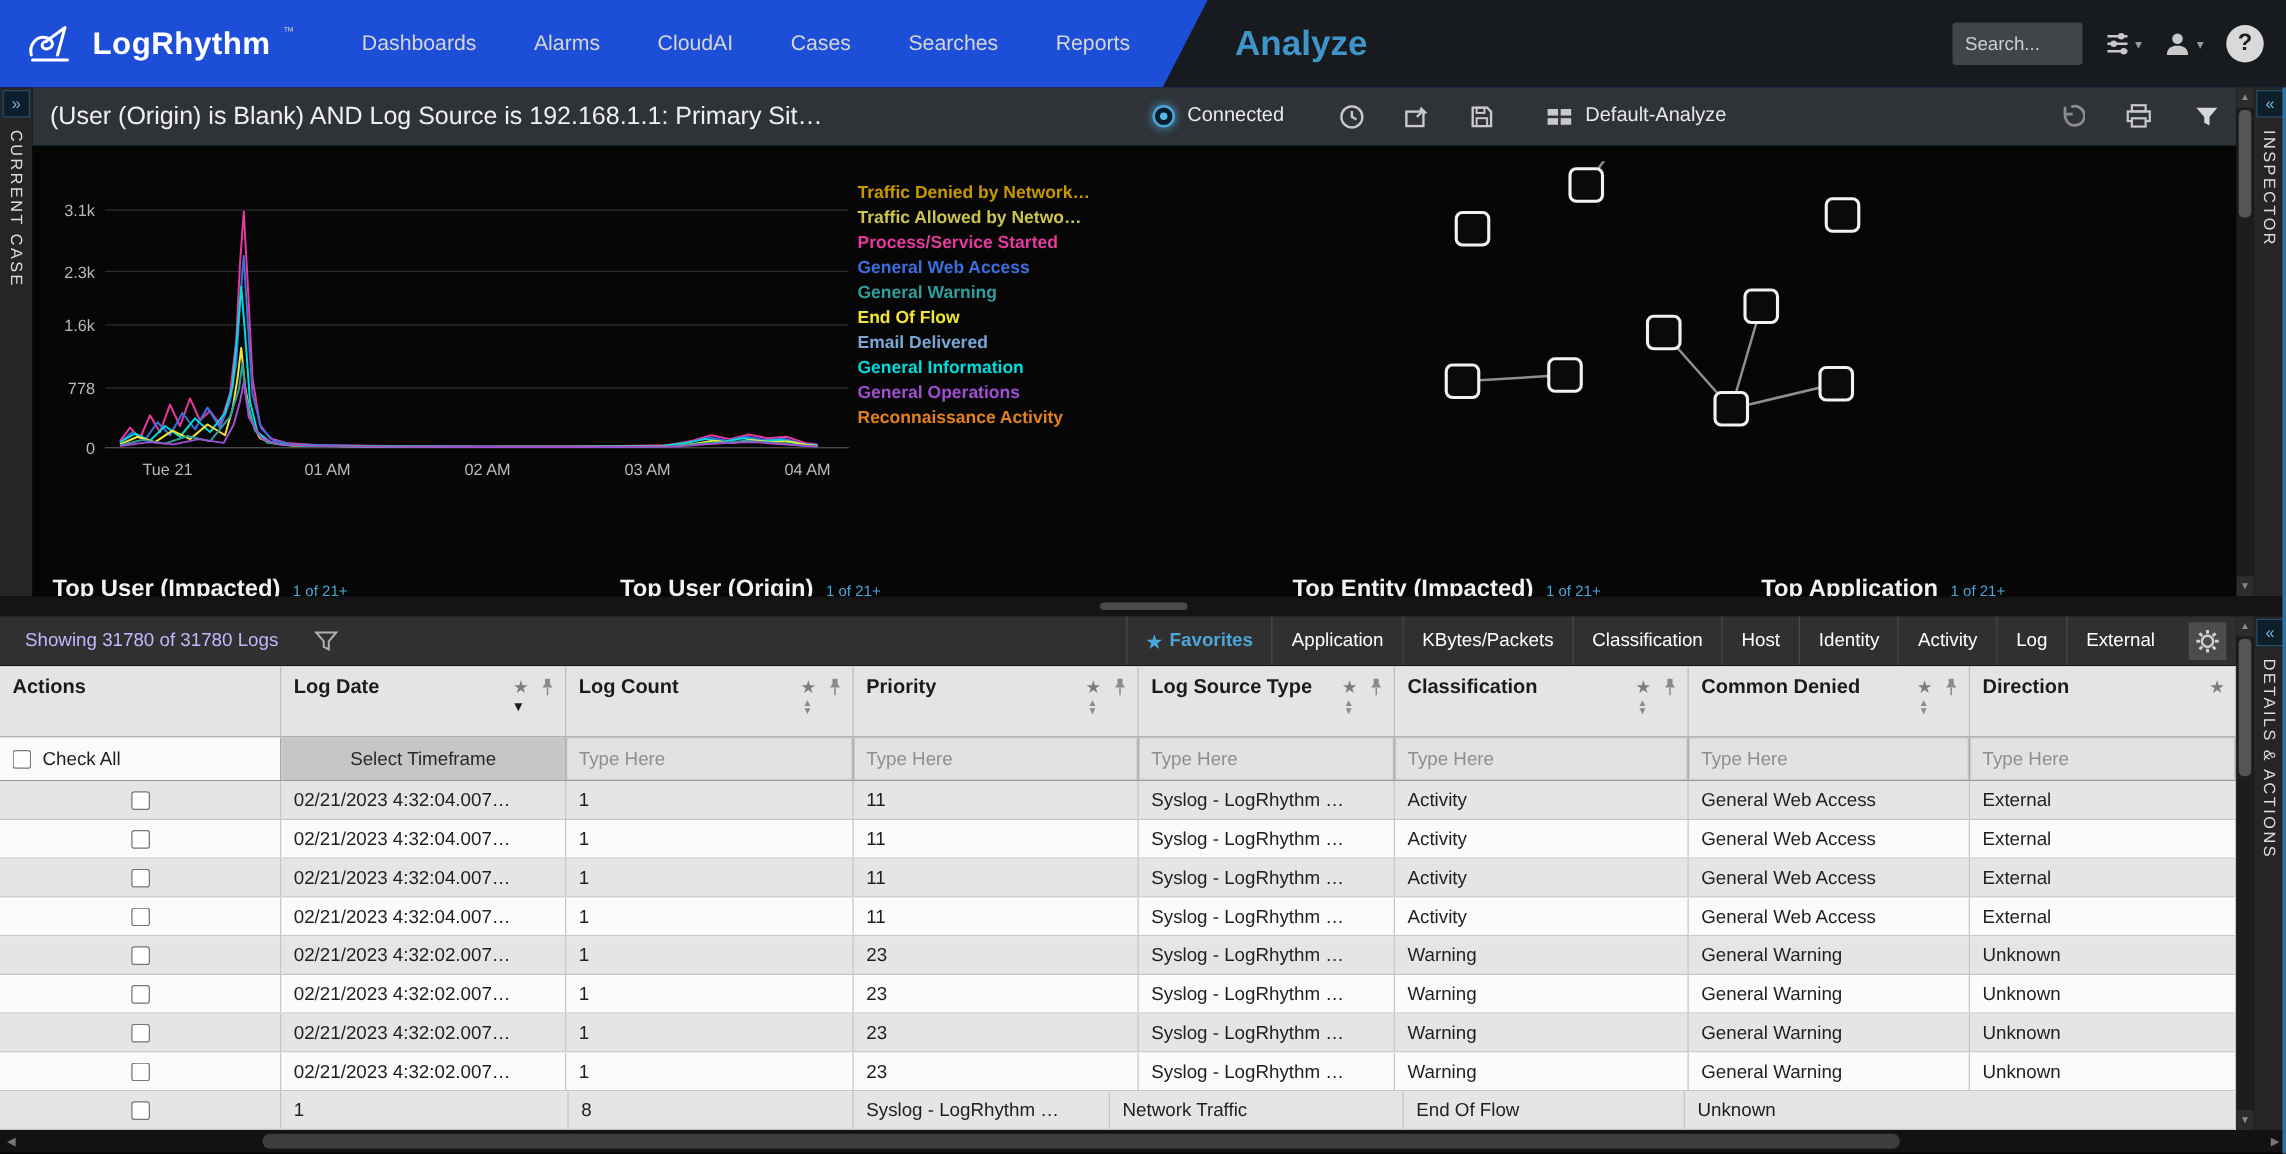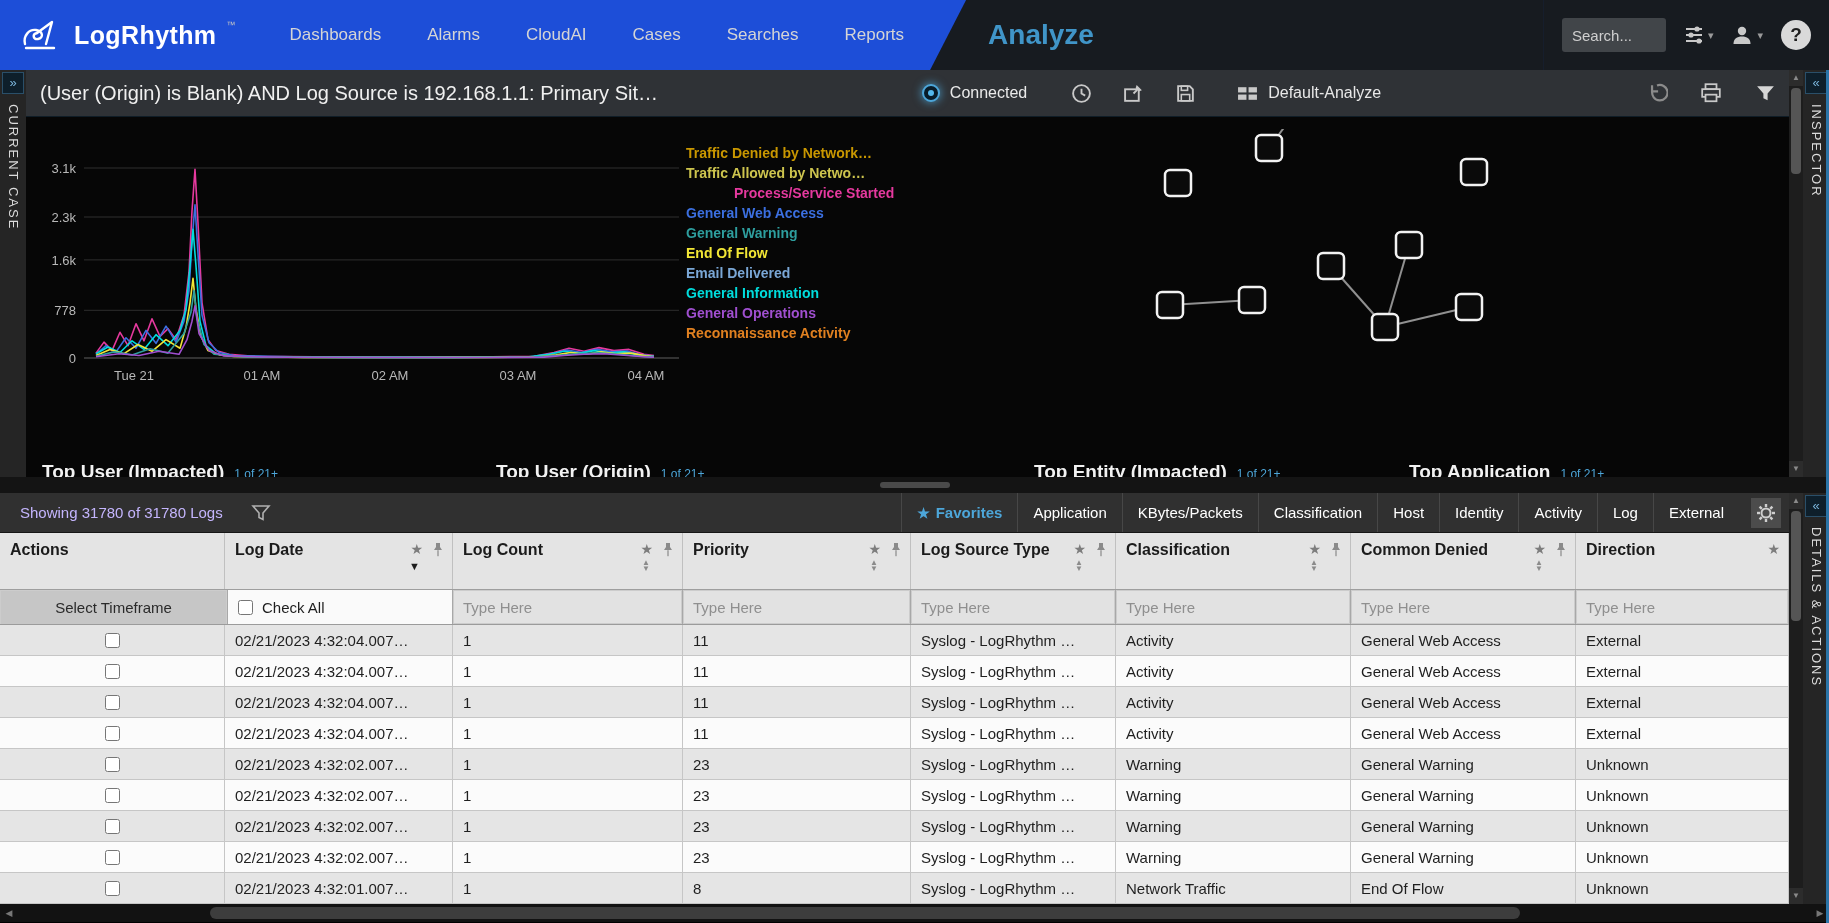--- a/index.html
+++ b/index.html
@@ -243,21 +243,21 @@
             <polyline points="62,220.1 70,209.1 78,217.6 86,199.3 94,212.7 102,190.7 110,207.8 118,185.8 126,203.5 134,195.6 142,206.6 150,182.1 155,139.2 158,77.9 161,36.2 164,90.2 168,169.8 174,206.6 182,217.6 195,221.3 220,223.2 280,223.8 360,224.1 440,224.1 500,223.2 520,219.5 535,215.2 550,218.3 565,214.6 580,217.6 595,216.4 610,221.3 620,222.5" fill="none" stroke="#e5399e" stroke-width="1.6" stroke-linejoin="round"></polyline>
             <polyline points="62,221.3 72,212.7 82,218.9 92,204.8 102,215.2 112,197.4 122,210.3 132,193.1 142,209.1 150,188.2 155,157.6 158,108.5 161,71.8 164,120.8 168,182.1 175,209.7 185,219.5 200,222.5 260,223.8 340,224.3 430,224.3 500,223.5 518,220.7 533,217.0 548,219.5 563,216.4 578,218.9 593,218.0 608,221.9 620,223.2" fill="none" stroke="#3b6fe0" stroke-width="1.6" stroke-linejoin="round"></polyline>
             <polyline points="62,220.7 74,214.0 86,219.5 98,207.8 110,216.4 122,201.7 134,212.7 146,197.4 152,176.0 156,133.1 159,96.3 162,133.1 166,188.2 172,212.7 182,220.7 196,223.2 250,224.1 330,224.4 420,224.4 495,223.8 515,221.3 530,218.3 545,220.4 560,217.6 575,219.8 590,218.9 605,222.2 620,223.5" fill="none" stroke="#00dcdc" stroke-width="1.6" stroke-linejoin="round"></polyline>
             <polyline points="62,222.5 76,216.4 90,220.7 104,211.5 118,218.3 132,206.6 146,215.2 152,194.4 156,169.8 159,145.3 162,176.0 167,203.5 174,217.6 186,221.9 200,223.5 270,224.4 360,224.5 450,224.4 505,223.9 522,221.9 537,219.5 552,221.3 567,218.9 582,220.7 597,220.1 612,222.9 620,223.8" fill="none" stroke="#f2e635" stroke-width="1.6" stroke-linejoin="round"></polyline>
             <polyline points="62,223.2 80,218.9 98,221.9 116,215.8 134,220.1 150,200.5 157,179.0 160,157.6 163,185.2 170,211.5 180,221.3 210,223.8 300,224.4 420,224.5 500,224.1 525,222.2 545,220.7 565,219.8 585,221.3 605,223.2 620,224.1" fill="none" stroke="#2e9e9e" stroke-width="1.6" stroke-linejoin="round"></polyline>
             <polyline points="62,223.8 85,220.7 105,222.5 125,218.3 145,221.3 153,206.6 158,188.2 161,172.9 165,200.5 175,217.6 190,222.9 250,224.3 350,224.5 450,224.5 510,224.1 530,222.5 550,221.3 570,220.7 590,222.2 610,223.7 620,224.3" fill="none" stroke="#a04fd0" stroke-width="1.6" stroke-linejoin="round"></polyline>
           </svg>
         <div class="legend">
             <div class="legend-item" style="color: rgb(201, 151, 0);">Traffic Denied by Network…</div>
             <div class="legend-item" style="color: rgb(205, 196, 78);">Traffic Allowed by Netwo…</div>
-            <div class="legend-item" style="color: rgb(229, 57, 158); margin-left: 48px;">Process/Service Started</div>
+            <div class="legend-item" style="color: rgb(229, 57, 158);">Process/Service Started</div>
             <div class="legend-item" style="color: rgb(59, 111, 224);">General Web Access</div>
             <div class="legend-item" style="color: rgb(46, 158, 158);">General Warning</div>
             <div class="legend-item" style="color: rgb(242, 230, 53);">End Of Flow</div>
             <div class="legend-item" style="color: rgb(122, 167, 214);">Email Delivered</div>
             <div class="legend-item" style="color: rgb(0, 220, 220);">General Information</div>
             <div class="legend-item" style="color: rgb(160, 79, 208);">General Operations</div>
             <div class="legend-item" style="color: rgb(224, 128, 32);">Reconnaissance Activity</div>
           </div>
         <svg class="node-graph" width="400" height="240">
             <line x1="20" y1="176" x2="102" y2="171" stroke="#909090" stroke-width="2"></line>
@@ -462,27 +462,27 @@
             <div class="th" style="flex: 1 1 0%;">
               <div class="th-top">
                 <span class="th-label">Direction</span>
                 <span class="th-icons">
                   <span class="th-star">★</span>
                 </span>
               </div>
             </div>
           </div>
         <div class="frow">
-            <div class="fc fc-log_date" style="width: 228px;">
-              <div class="tf-btn">Select Timeframe</div>
-            </div>
             <div class="fc fc-actions" style="width: 225px;">
               <input type="checkbox" style="">
               <span>Check All</span>
             </div>
+            <div class="fc fc-log_date" style="width: 228px;">
+              <div class="tf-btn">Select Timeframe</div>
+            </div>
             <div class="fc fc-log_count" style="width: 230px;">
               <div class="type-here">Type Here</div>
             </div>
             <div class="fc fc-priority" style="width: 228px;">
               <div class="type-here">Type Here</div>
             </div>
             <div class="fc fc-log_source_type" style="width: 205px;">
               <div class="type-here">Type Here</div>
             </div>
             <div class="fc fc-classification" style="width: 235px;">
@@ -589,21 +589,20 @@
               <div class="td td-priority" style="width: 228px;">23</div>
               <div class="td td-log_source_type" style="width: 205px;">Syslog - LogRhythm …</div>
               <div class="td td-classification" style="width: 235px;">Warning</div>
               <div class="td td-common_event" style="width: 225px;">General Warning</div>
               <div class="td td-direction" style="flex: 1 1 0%;">Unknown</div>
             </div>
             <div class="tr odd">
               <div class="td td-actions" style="width: 225px;">
                 <input type="checkbox" style="">
               </div>
-              <div class="td td-log_date" style="width: 228px;">02/21/2023 4:32:01.007…</div>
               <div class="td td-log_count" style="width: 230px;">1</div>
               <div class="td td-priority" style="width: 228px;">8</div>
               <div class="td td-log_source_type" style="width: 205px;">Syslog - LogRhythm …</div>
               <div class="td td-classification" style="width: 235px;">Network Traffic</div>
               <div class="td td-common_event" style="width: 225px;">End Of Flow</div>
               <div class="td td-direction" style="flex: 1 1 0%;">Unknown</div>
             </div>
           </div>
       </div>
     </div>

